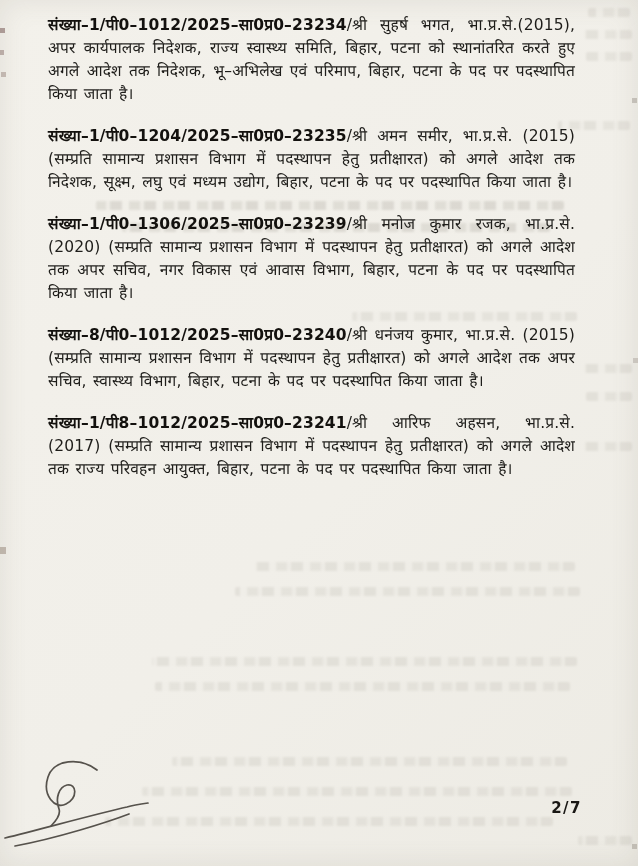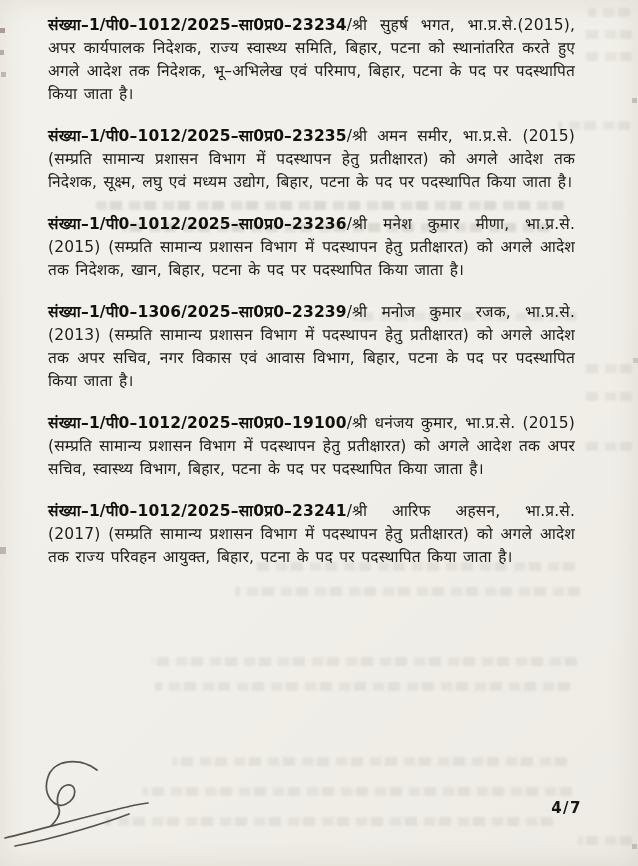--- a/index.html
+++ b/index.html
@@ -83,44 +83,41 @@
 
   <div class="edge-specks"></div>
 
   <div class="content">
 
     <p class="order">
       <strong>संख्या–1/पी0–1012/2025–सा0प्र0–23234</strong><span>/श्री सुहर्ष भगत, भा.प्र.से.(2015), अपर कार्यपालक निदेशक, राज्य स्वास्थ्य समिति, बिहार, पटना को स्थानांतरित करते हुए अगले आदेश तक निदेशक, भू–अभिलेख एवं परिमाप, बिहार, पटना के पद पर पदस्थापित किया जाता है।</span>
     </p>
 
     <p class="order">
-      <strong>संख्या–1/पी0–1012/2025–सा0प्र0–23235</strong><span>/श्री अमन समीर, भा.प्र.से. (2015) (सम्प्रति सामान्य प्रशासन विभाग में पदस्थापन हेतु प्रतीक्षारत) को अगले आदेश तक निदेशक, सूक्ष्म, लघु एवं मध्यम उद्योग, बिहार, पटना के पद पर पदस्थापित किया जाता है।</span>
-    </p>
-
-    <p class="order">
-      <strong>संख्या–1/पी0–1012/2025–सा0प्र0–23236</strong><span>/श्री मनेश कुमार मीणा, भा.प्र.से. (2015) (सम्प्रति सामान्य प्रशासन विभाग में पदस्थापन हेतु प्रतीक्षारत) को अगले आदेश तक निदेशक, खान, बिहार, पटना के पद पर पदस्थापित किया जाता है।</span>
+      <strong>संख्या–1/पी0–1204/2025–सा0प्र0–23235</strong><span>/श्री अमन समीर, भा.प्र.से. (2015) (सम्प्रति सामान्य प्रशासन विभाग में पदस्थापन हेतु प्रतीक्षारत) को अगले आदेश तक निदेशक, सूक्ष्म, लघु एवं मध्यम उद्योग, बिहार, पटना के पद पर पदस्थापित किया जाता है।</span>
     </p>
 
 
 
+
     <p class="order">
-      <strong>संख्या–1/पी0–1306/2025–सा0प्र0–23239</strong><span>/श्री मनोज कुमार रजक, भा.प्र.से. (2013) (सम्प्रति सामान्य प्रशासन विभाग में पदस्थापन हेतु प्रतीक्षारत) को अगले आदेश तक अपर सचिव, नगर विकास एवं आवास विभाग, बिहार, पटना के पद पर पदस्थापित किया जाता है।</span>
+      <strong>संख्या–1/पी0–1306/2025–सा0प्र0–23239</strong><span>/श्री मनोज कुमार रजक, भा.प्र.से. (2020) (सम्प्रति सामान्य प्रशासन विभाग में पदस्थापन हेतु प्रतीक्षारत) को अगले आदेश तक अपर सचिव, नगर विकास एवं आवास विभाग, बिहार, पटना के पद पर पदस्थापित किया जाता है।</span>
     </p>
 
     <p class="order">
-      <strong>संख्या–1/पी0–1012/2025–सा0प्र0–19100</strong><span>/श्री धनंजय कुमार, भा.प्र.से. (2015) (सम्प्रति सामान्य प्रशासन विभाग में पदस्थापन हेतु प्रतीक्षारत) को अगले आदेश तक अपर सचिव, स्वास्थ्य विभाग, बिहार, पटना के पद पर पदस्थापित किया जाता है।</span>
+      <strong>संख्या–8/पी0–1012/2025–सा0प्र0–23240</strong><span>/श्री धनंजय कुमार, भा.प्र.से. (2015) (सम्प्रति सामान्य प्रशासन विभाग में पदस्थापन हेतु प्रतीक्षारत) को अगले आदेश तक अपर सचिव, स्वास्थ्य विभाग, बिहार, पटना के पद पर पदस्थापित किया जाता है।</span>
     </p>
 
     <p class="order">
-      <strong>संख्या–1/पी0–1012/2025–सा0प्र0–23241</strong><span>/श्री आरिफ अहसन, भा.प्र.से. (2017) (सम्प्रति सामान्य प्रशासन विभाग में पदस्थापन हेतु प्रतीक्षारत) को अगले आदेश तक राज्य परिवहन आयुक्त, बिहार, पटना के पद पर पदस्थापित किया जाता है।</span>
+      <strong>संख्या–1/पी8–1012/2025–सा0प्र0–23241</strong><span>/श्री आरिफ अहसन, भा.प्र.से. (2017) (सम्प्रति सामान्य प्रशासन विभाग में पदस्थापन हेतु प्रतीक्षारत) को अगले आदेश तक राज्य परिवहन आयुक्त, बिहार, पटना के पद पर पदस्थापित किया जाता है।</span>
     </p>
 
   </div>
 
   <svg class="sig" viewBox="0 0 162 102" aria-hidden="true">
     <path d="M97 16 C80 3 54 5 48 23 C42 41 55 56 66 50 C78 44 77 29 67 31 C59 33 55 44 59 55 C61 61 56 67 51 72"></path>
     <path d="M5 84 C45 74 100 59 127 53 C133 51 140 50 148 49"></path>
     <path d="M15 92 C58 84 108 68 129 60"></path>
   </svg>
 
-  <div class="pageno">4/7</div>
+  <div class="pageno">2/7</div>
 
 </div>
 
 </body></html>

